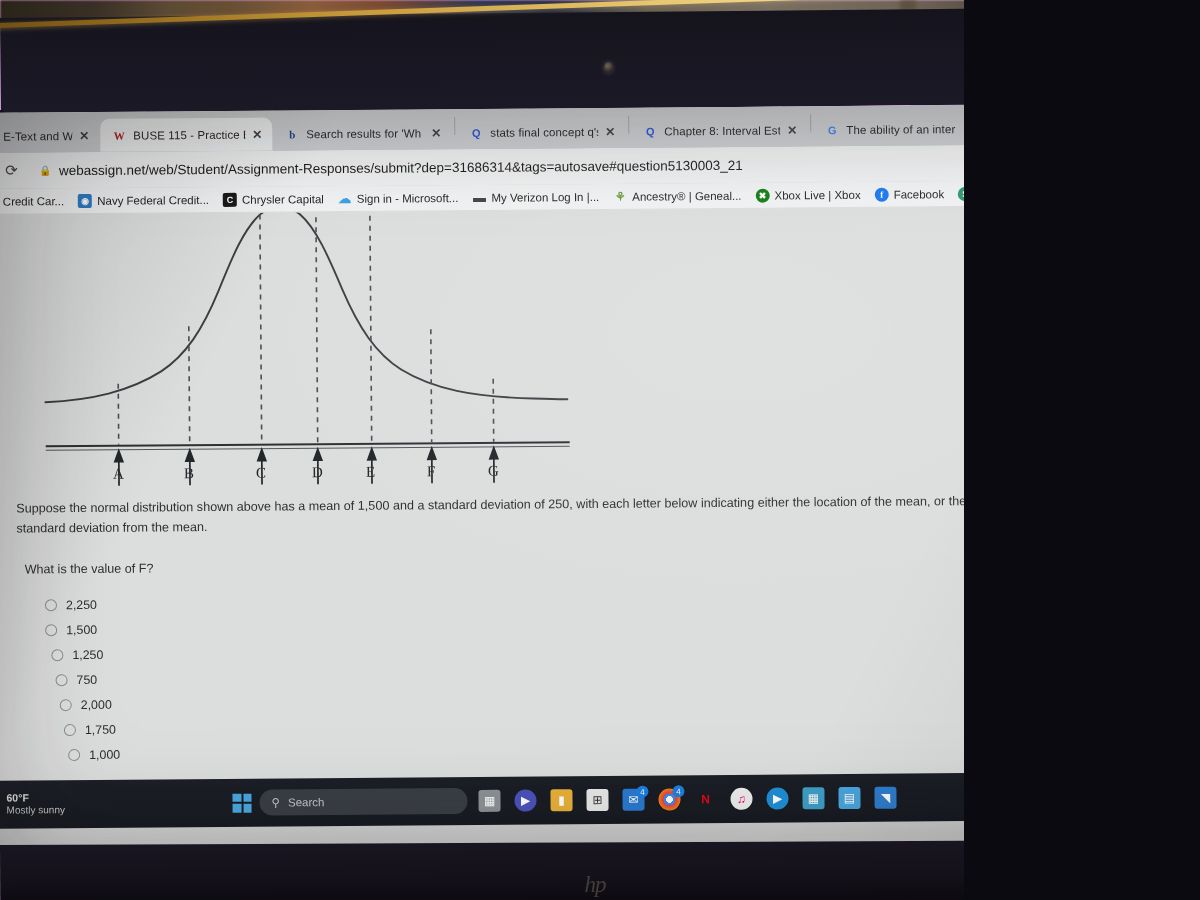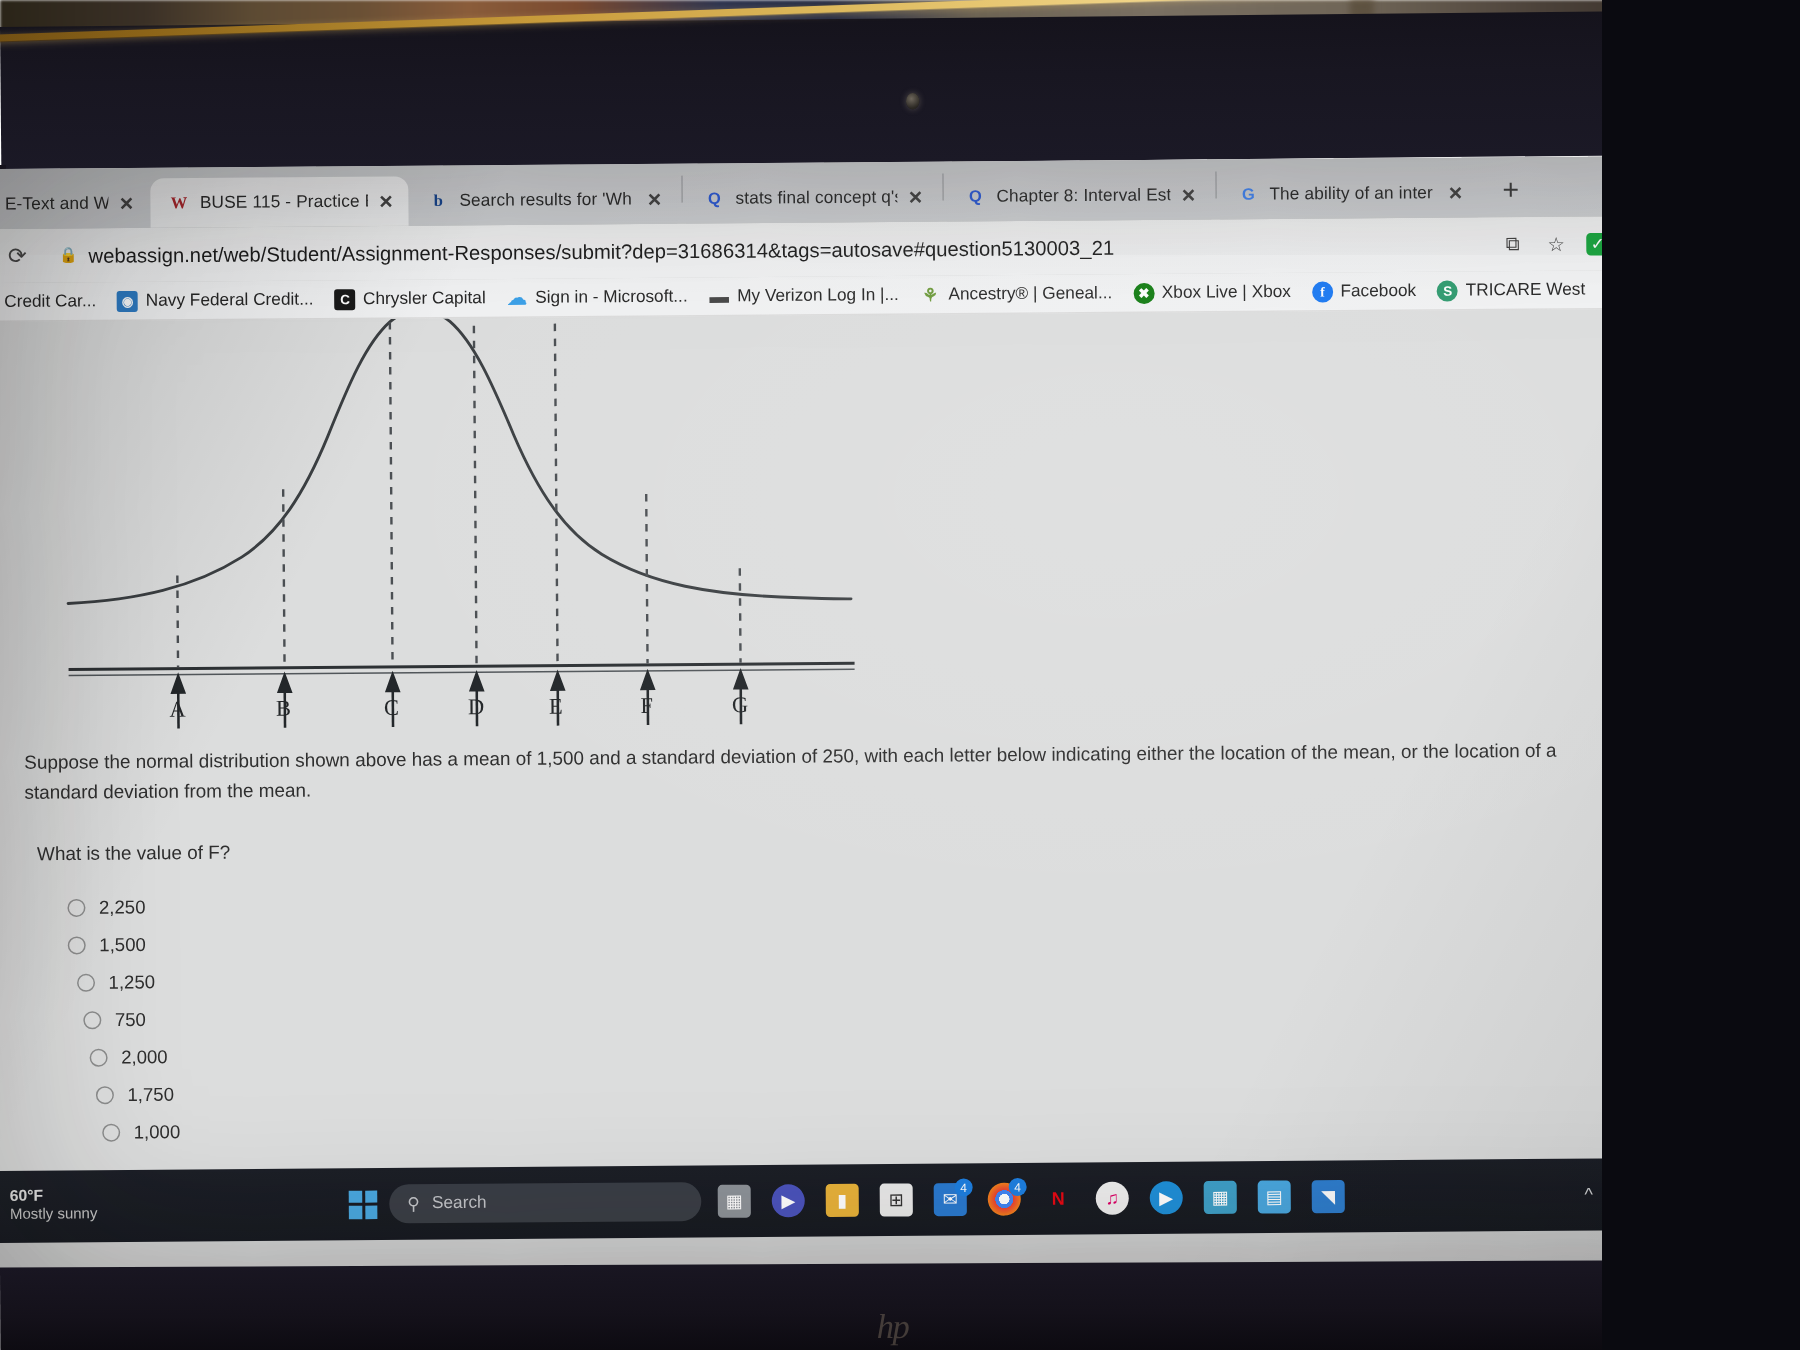--- a/index.html
+++ b/index.html
@@ -4,22 +4,22 @@
 <style>
   * { box-sizing: border-box; margin: 0; padding: 0; }
   html, body {
     width: 1200px; height: 900px; overflow: hidden;
     font-family: "Liberation Sans", sans-serif;
     background: #0a0a10;
   }
 
   
   #photo {
-    position: relative; width: 1068px; height: 900px; overflow: hidden;
-    background: #ffffff;
+    position: relative; width: 964px; height: 900px; overflow: hidden;
+    background: #f0abfc;
   }
 
   
   .room {
     position: absolute; left: 0; top: 0; width: 1200px; height: 26px;
     background: linear-gradient(90deg,
       #2a2418 0%, #3a3026 8%, #5c4a33 14%,
       #6a5035 20%, #8a5c3a 26%, #7a4a30 32%,
       #2f3550 40%, #242a42 46%, #6a6152 54%,
       #7a7062 64%, #6e6456 76%, #4a4038 86%, #2c2620 100%);

